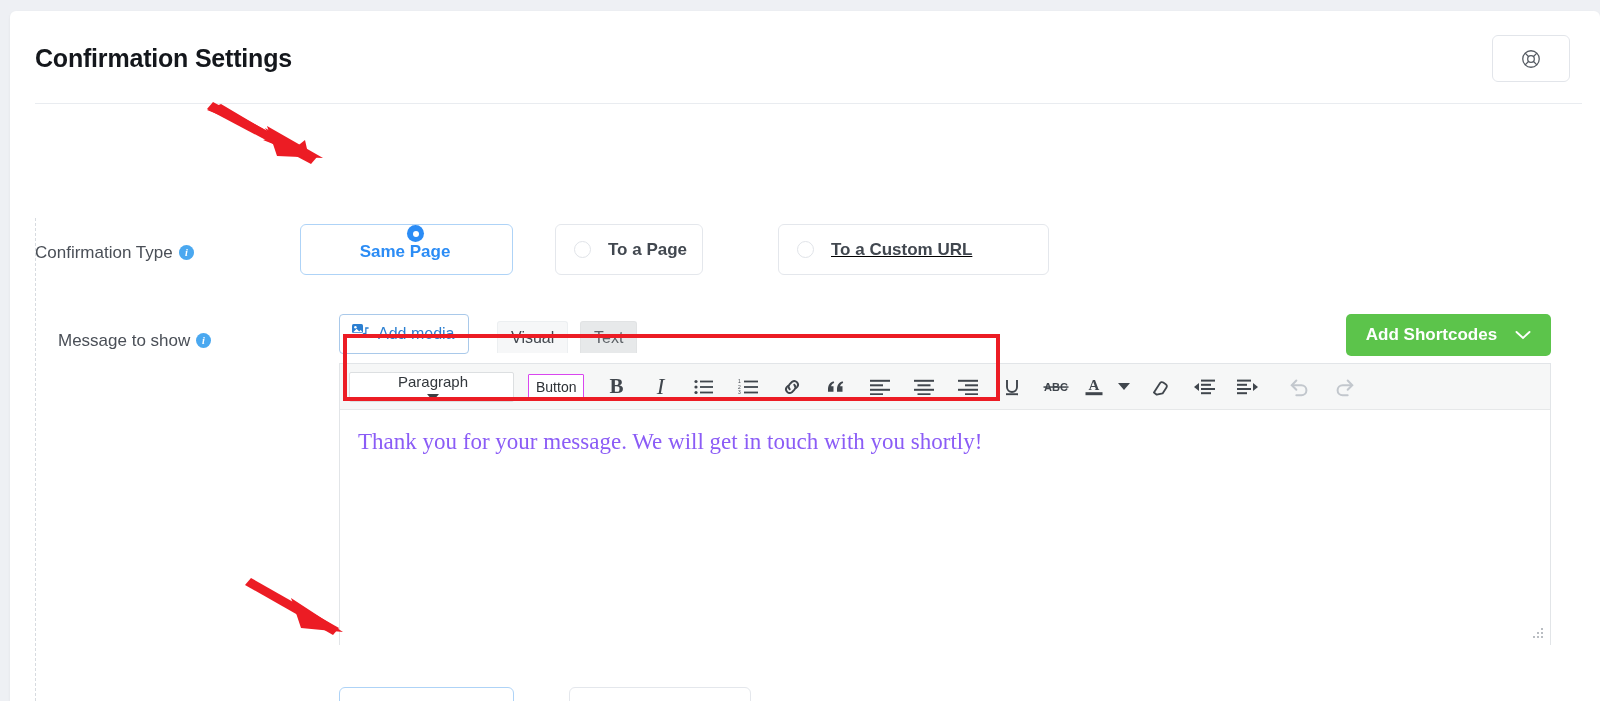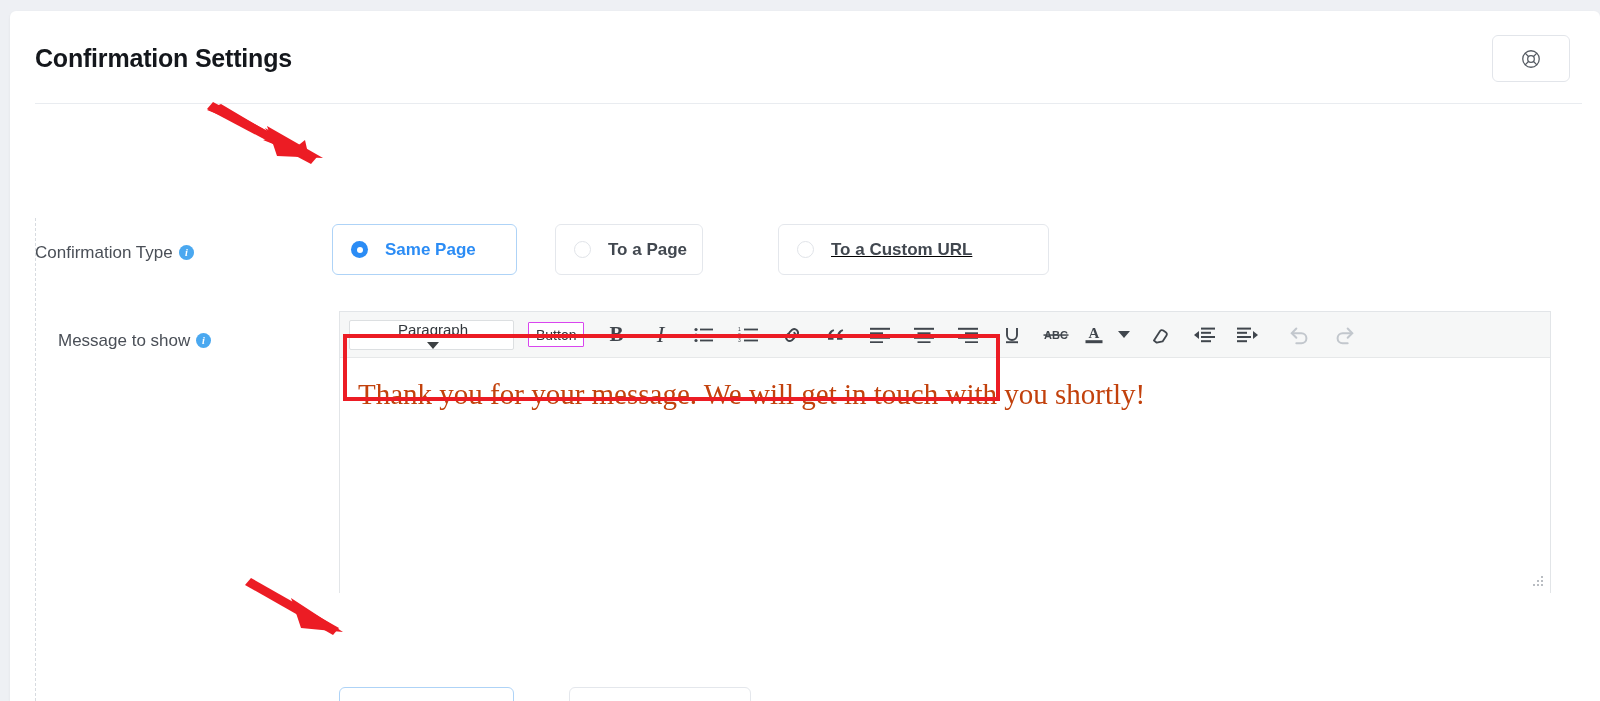--- a/index.html
+++ b/index.html
@@ -233,22 +233,22 @@
   .tb i { font-family: "Liberation Serif", serif; font-size: 23px; }
 
   .editor-body {
     position: relative;
     height: 235px;
     background: #fff;
     padding: 16px 20px 0 18px;
   }
   .editor-text {
     font-family: "Liberation Serif", serif;
-    font-size: 29px;
-    color: #c2410c;
+    font-size: 23px;
+    color: #8b5cf6;
     line-height: 1.4;
     white-space: nowrap;
   }
   .resize-grip {
     position: absolute;
     right: 5px; bottom: 4px;
     width: 14px; height: 14px;
   }
 
   
@@ -285,21 +285,21 @@
     <div class="guide-line"></div>
 
     <div class="row">
       <div class="row-label" style="left:25px; top:140px;">
         <span>Confirmation Type</span><span class="info-icon"><svg width="15" height="15" viewBox="0 0 16 16">
               <circle cx="8" cy="8" r="8" fill="#4aa8f0"></circle>
               <text x="8" y="12" font-size="11" font-family="Liberation Serif, serif" font-style="italic" font-weight="bold" fill="#ffffff" text-anchor="middle">i</text>
             </svg></span>
       </div>
 
-      <div class="radio-pill active" style="left:322px; top:121px; width:185px;">
+      <div class="radio-pill active" style="left:290px; top:121px; width:213px;flex-direction:column;">
         <span class="radio-dot"></span>
         <span class="radio-text">Same Page</span>
       </div>
 
       <div class="radio-pill" style="left:545px; top:121px; width:148px;">
         <span class="radio-dot"></span>
         <span class="radio-text">To a Page</span>
       </div>
 
       <div class="radio-pill" style="left:768px; top:121px; width:271px;text-decoration:underline;">
@@ -311,20 +311,44 @@
     <div class="row">
       <div class="row-label" style="left:48px; top:228px;">
         <span>Message to show</span><span class="info-icon"><svg width="15" height="15" viewBox="0 0 16 16">
               <circle cx="8" cy="8" r="8" fill="#4aa8f0"></circle>
               <text x="8" y="12" font-size="11" font-family="Liberation Serif, serif" font-style="italic" font-weight="bold" fill="#ffffff" text-anchor="middle">i</text>
             </svg></span>
       </div>
 
       <div class="editor-wrap">
 
+        <div class="editor-topbar">
+          <div class="add-media-btn">
+            <span>
+              <svg width="20" height="20" viewBox="0 0 20 20" fill="#2b7fd1">
+                <rect x="1" y="2" width="11" height="9" rx="1.6"></rect>
+                <circle cx="4.4" cy="5.2" r="1.25" fill="#ffffff"></circle>
+                <path d="M2.2 10.2 L5.6 6.8 L8.2 9.4 L9.7 8.1 L11 9.6 L11 10.2 Z" fill="#ffffff"></path>
+                <path d="M14.2 5.2 h3.4 v1.5 h-2.1 v6.2 a2.1 2.1 0 1 1 -1.3 -1.95 Z"></path>
+              </svg>
+            </span>
+            <span class="lbl">Add media</span>
+          </div>
+          <div class="tab-visual">Visual</div>
+          <div class="tab-text">Text</div>
+
+          <div class="shortcodes-btn">
+            <span class="lbl">Add Shortcodes</span>
+            <span>
+              <svg width="16" height="10" viewBox="0 0 16 10" fill="none" stroke="#ffffff" stroke-width="1.9" stroke-linecap="round">
+                  <path d="M1.5 2 L8 8 L14.5 2"></path>
+                </svg>
+            </span>
+          </div>
+        </div>
 
         <div class="editor-box">
 
           <div class="toolbar">
             <div class="fmt-select">
               <span>Paragraph</span>
               <span class="caret-down"></span>
             </div>
 
             <div class="btn-token">Button</div>

